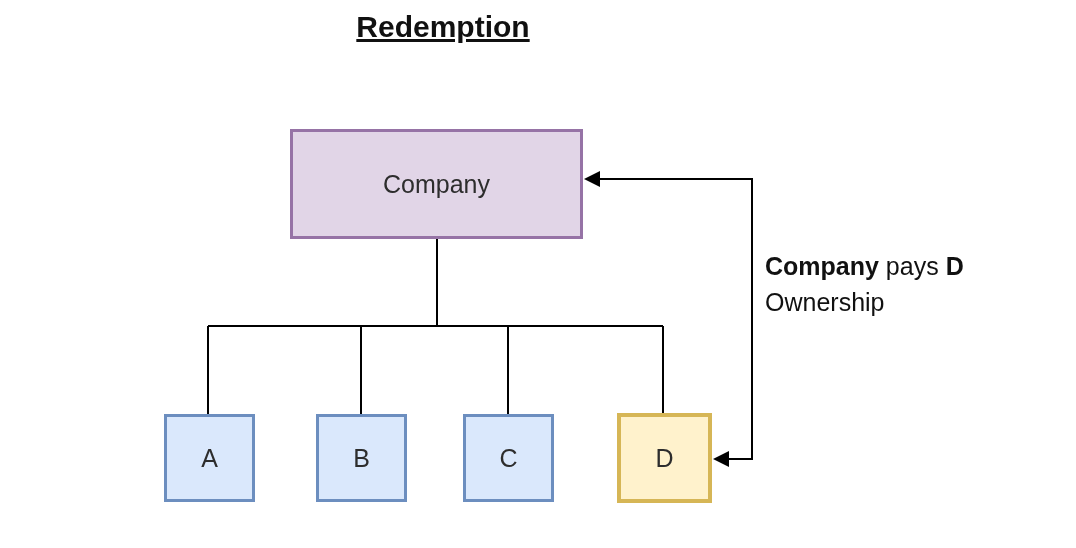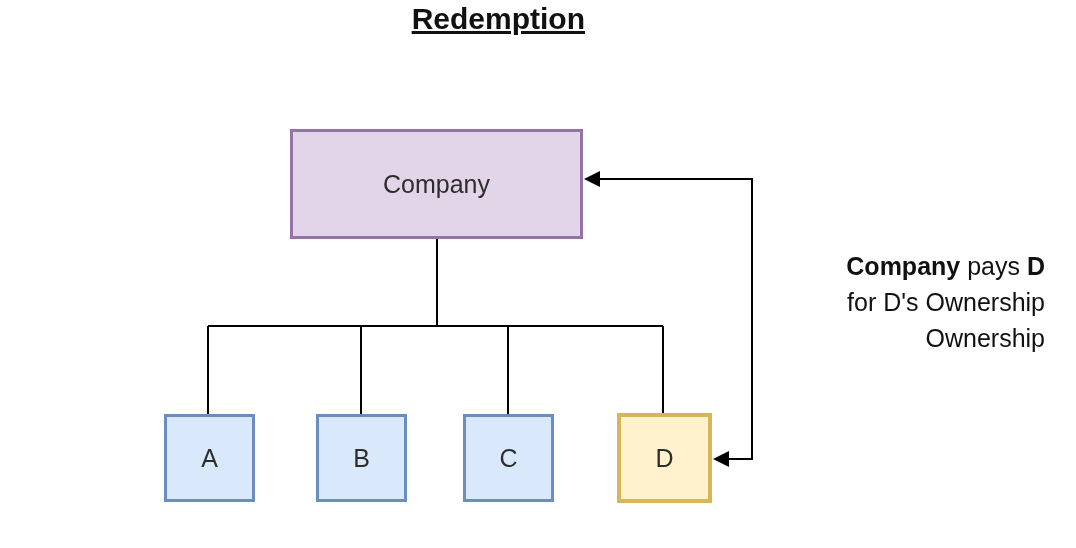--- a/index.html
+++ b/index.html
@@ -9,22 +9,22 @@
     height: 548px;
     background: #ffffff;
     font-family: "Liberation Sans", sans-serif;
     overflow: hidden;
   }
   .title {
     position: absolute;
     left: 285px;
     top: 2px;
     width: 300px;
-    margin: 0;
-    text-align: right;
+    margin: 8px;
+    text-align: center;
     font-size: 30px;
     font-weight: bold;
     text-decoration: underline;
     color: #111111;
   }
   .connectors {
     position: absolute;
     left: 0;
     top: 0;
   }
@@ -62,21 +62,21 @@
     width: 95px;
     height: 90px;
     background: #fff2cc;
     border: 4px solid #d6b656;
   }
   .annotation {
     position: absolute;
     left: 765px;
     top: 248px;
     width: 280px;
-    text-align: right;
+    text-align: left;
     font-size: 25px;
     line-height: 36px;
     color: #111111;
   }
   .annotation b { font-weight: bold; }
 </style>
 </head>
 <body>
 
 <div class="canvas">
@@ -110,17 +110,16 @@
   <div class="node owner owner-d">
     <span>D</span>
   </div>
 
   <div class="annotation">
     <div>
       <b>Company</b>
       <span>pays</span>
       <b>D</b>
     </div>
-    <div>for D's Ownership</div>
     <div>Ownership</div>
   </div>
 
 </div>
 
 </body></html>

